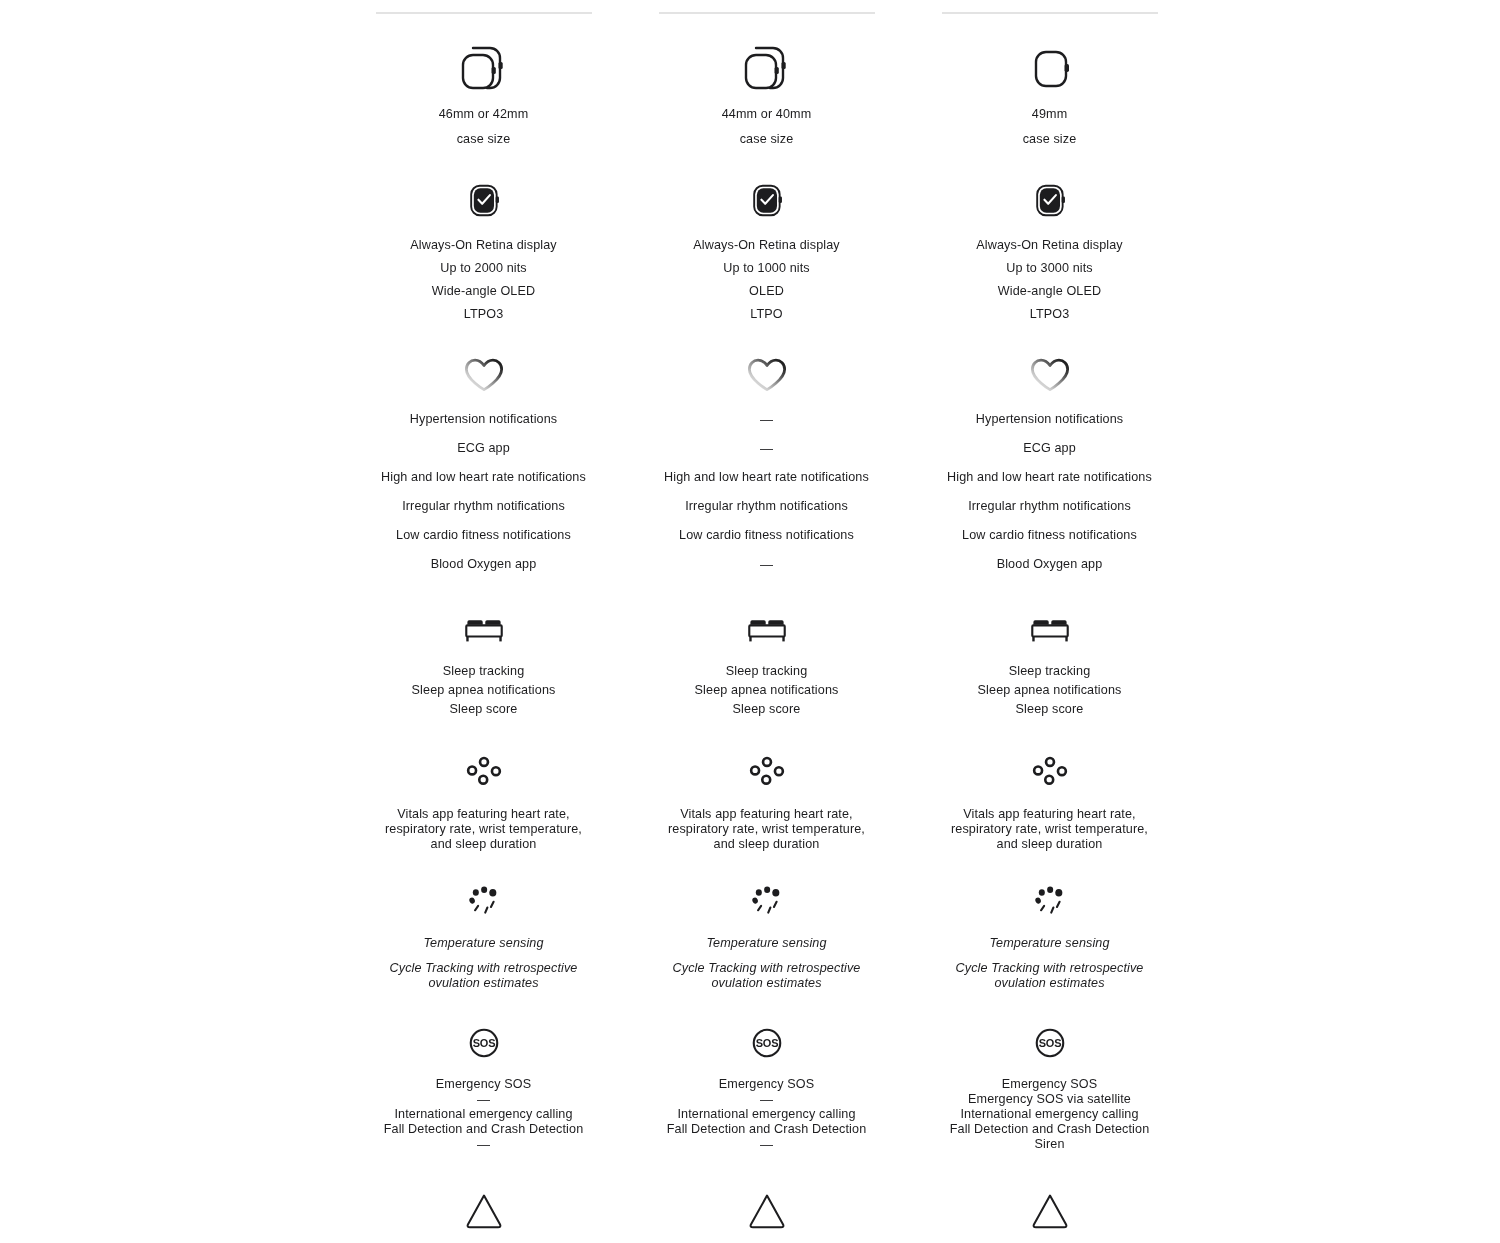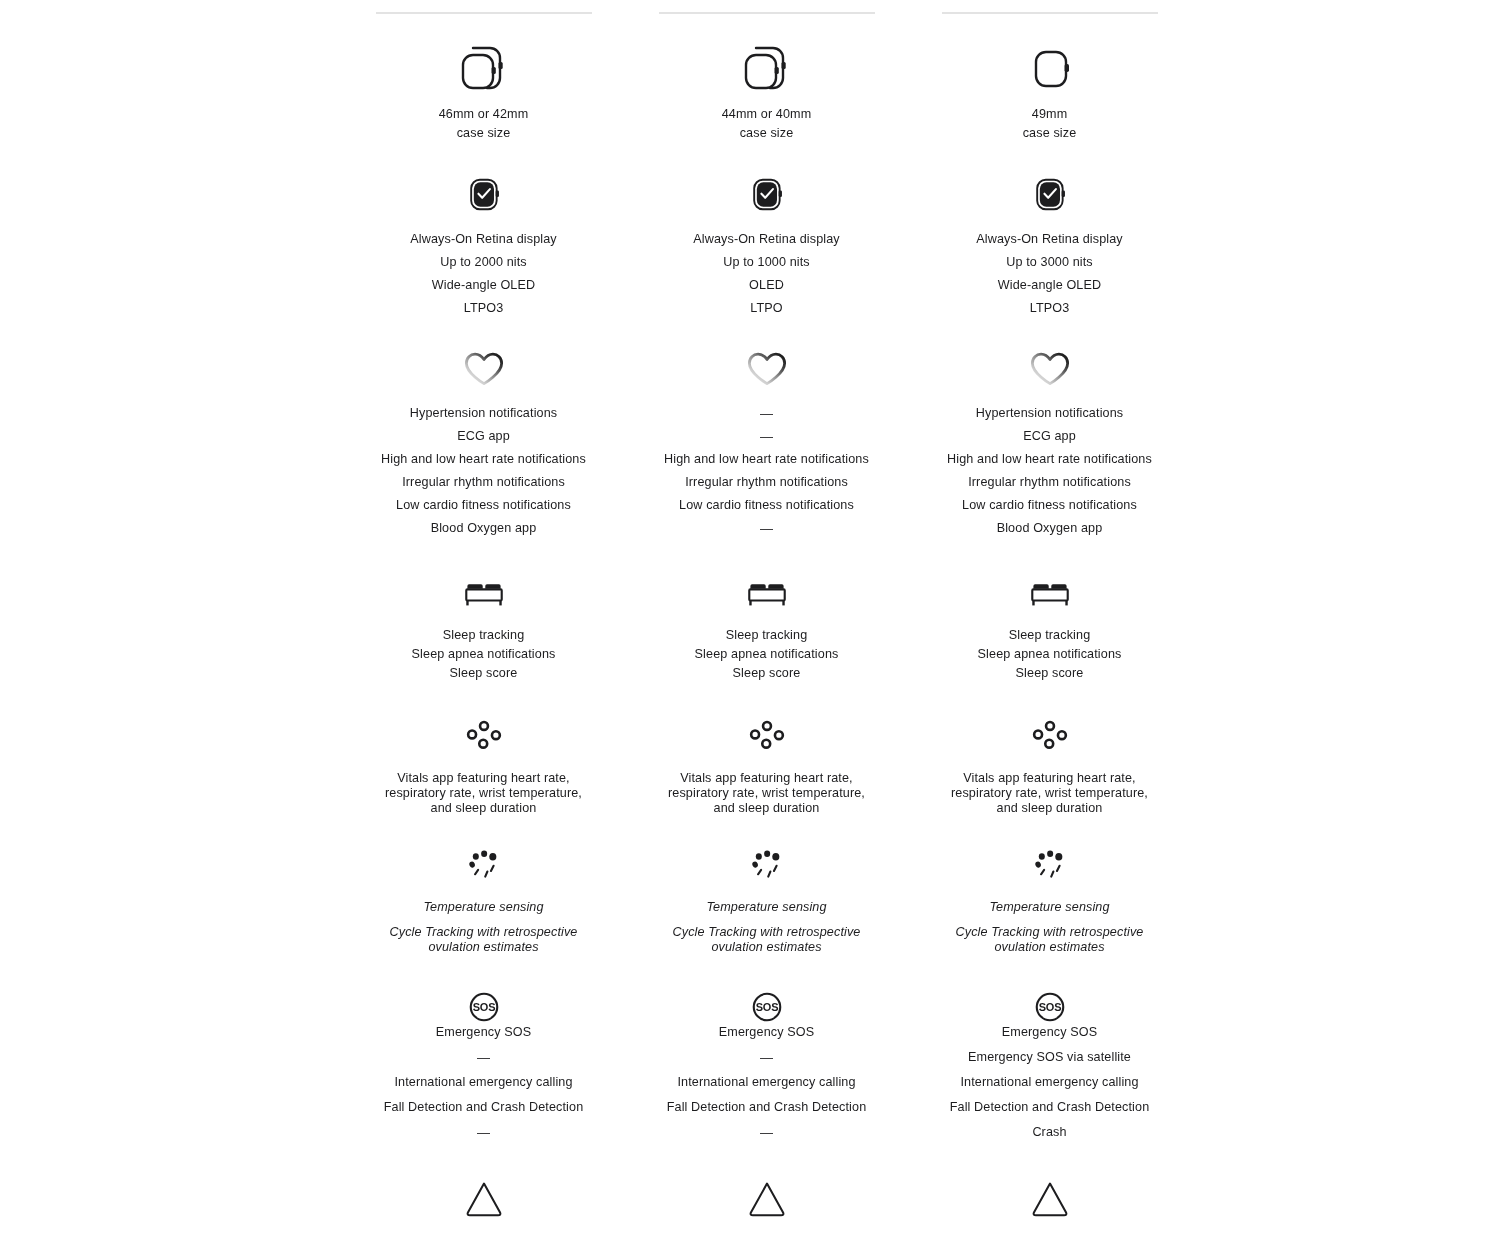--- a/index.html
+++ b/index.html
@@ -80,45 +80,45 @@
   }
 
   .feature-line.dash {
     color: #1d1d1f;
     font-size: 13px;
   }
 
   
   .blk-case      { margin-top: 30px; }
   .blk-case .icon-wrap { height: 48px; }
-  .blk-case .feature-lines { margin-top: 15px; gap: 4px; }
+  .blk-case .feature-lines { margin-top: 15px; gap: 10px; }
 
   .blk-display   { margin-top: 32px; }
   .blk-display .icon-wrap { height: 44px; }
   .blk-display .feature-lines { margin-top: 15px; gap: 8px; }
 
   .blk-heart     { margin-top: 34px; }
   .blk-heart .icon-wrap { height: 38px; }
-  .blk-heart .feature-lines { margin-top: 18px; gap: 8px; }
+  .blk-heart .feature-lines { margin-top: 18px; gap: 14px; }
 
   .blk-sleep     { margin-top: 40px; }
   .blk-sleep .icon-wrap { height: 36px; }
   .blk-sleep .feature-lines { margin-top: 16px; gap: 4px; }
 
   .blk-vitals    { margin-top: 38px; align-items: center; }
   .blk-vitals .icon-wrap { height: 34px; }
   .blk-vitals .feature-lines { margin-top: 18px; gap: 10px; }
 
   .blk-temp      { margin-top: 32px; }
   .blk-temp .icon-wrap { height: 34px; }
   .blk-temp .feature-lines { margin-top: 18px; gap: 10px; font-style: italic; }
 
   .blk-sos       { margin-top: 34px; }
   .blk-sos .icon-wrap { height: 36px; align-items: center; }
-  .blk-sos .feature-lines { gap: 10px; }
+  .blk-sos .feature-lines { margin-top: 16px; }
 
   .blk-safety    { margin-top: 34px; }
   .blk-safety .icon-wrap { height: 48px; overflow: hidden; align-items: flex-start; }
 </style>
 </head>
 <body>
 
 <div class="compare-grid">
     <div class="column">
       <div class="col-divider"></div>
@@ -509,21 +509,21 @@
           <svg viewBox="0 0 52 44" width="42" height="36">
     <circle cx="26" cy="22" r="16.4" fill="none" stroke="#1d1d1f" stroke-width="2.6"></circle>
     <text x="26" y="27.4" text-anchor="middle" font-family="Liberation Sans, sans-serif" font-size="13.6" font-weight="700" fill="#1d1d1f" letter-spacing="-0.3">SOS</text>
   </svg>
         </div>
         <div class="feature-lines">
           <div class="feature-line">Emergency SOS</div>
           <div class="feature-line">Emergency SOS via satellite</div>
           <div class="feature-line">International emergency calling</div>
           <div class="feature-line">Fall Detection and Crash Detection</div>
-          <div class="feature-line">Crash</div>
+          <div class="feature-line">Siren</div>
         </div>
       </div>
       <div class="feature-block blk-safety">
         <div class="icon-wrap">
           <svg viewBox="0 0 52 48" width="44" height="48">
     <path d="M26 7 L45 41 Q46.4 44.4 42.6 44.4 H9.4 Q5.6 44.4 7 41 Z" fill="none" stroke="#1d1d1f" stroke-width="2.4" stroke-linejoin="round"></path>
   </svg>
         </div>
       </div>
     </div>

